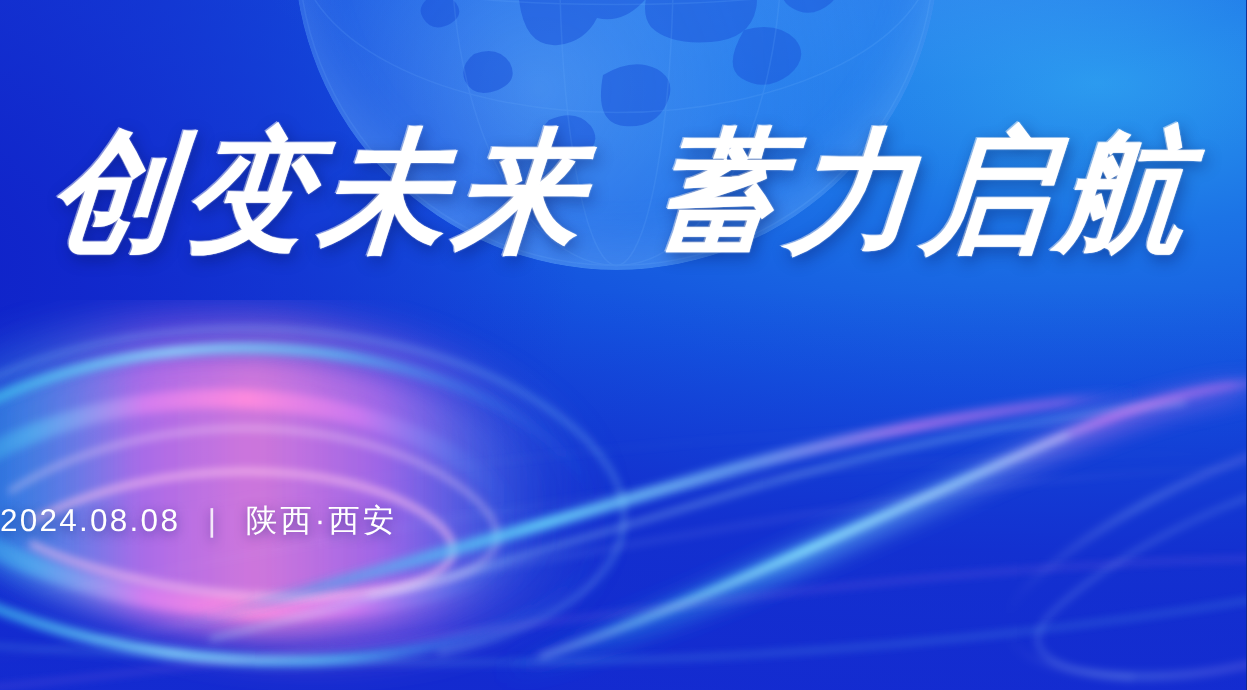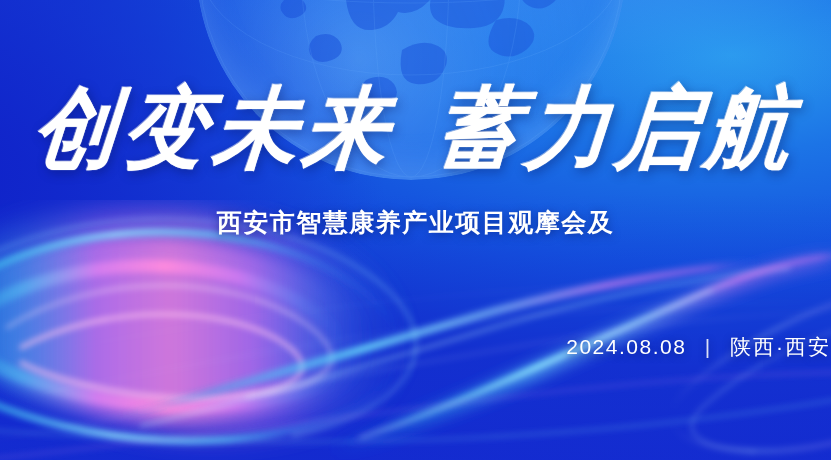--- a/index.html
+++ b/index.html
@@ -119,21 +119,21 @@
     white-space: nowrap;
   }
   .subtitle-1 { top: 206px; font-size: 25px; }
   .subtitle-2 { top: 248px; font-size: 25px; }
 
   
   .dateline {
     position: absolute;
     left: 0; right: 0;
     top: 333px;
-    text-align: right;
+    text-align: left;
     color: #ffffff;
     font-size: 21px;
     font-weight: 400;
     letter-spacing: 1.5px;
     text-shadow: 0 2px 7px rgba(8,24,100,0.5);
     white-space: nowrap;
   }
   .dateline .date-sep {
     display: inline-block;
     margin: 0 11px;
@@ -271,21 +271,20 @@
       </g>
     </svg>
   </div>
 
   <div class="headline">
     <span class="brush">创变未来</span>
     <span class="gap"></span>
     <span class="brush">蓄力启航</span>
   </div>
 
-  <div class="subtitle subtitle-1">西安市智慧康养产业项目观摩会及</div>
 
   <div class="dateline">
     <span>2024.08.08</span>
     <span class="date-sep">|</span>
     <span class="date-loc">陕西·西安</span>
   </div>
 
 </div>
 
 </body></html>

